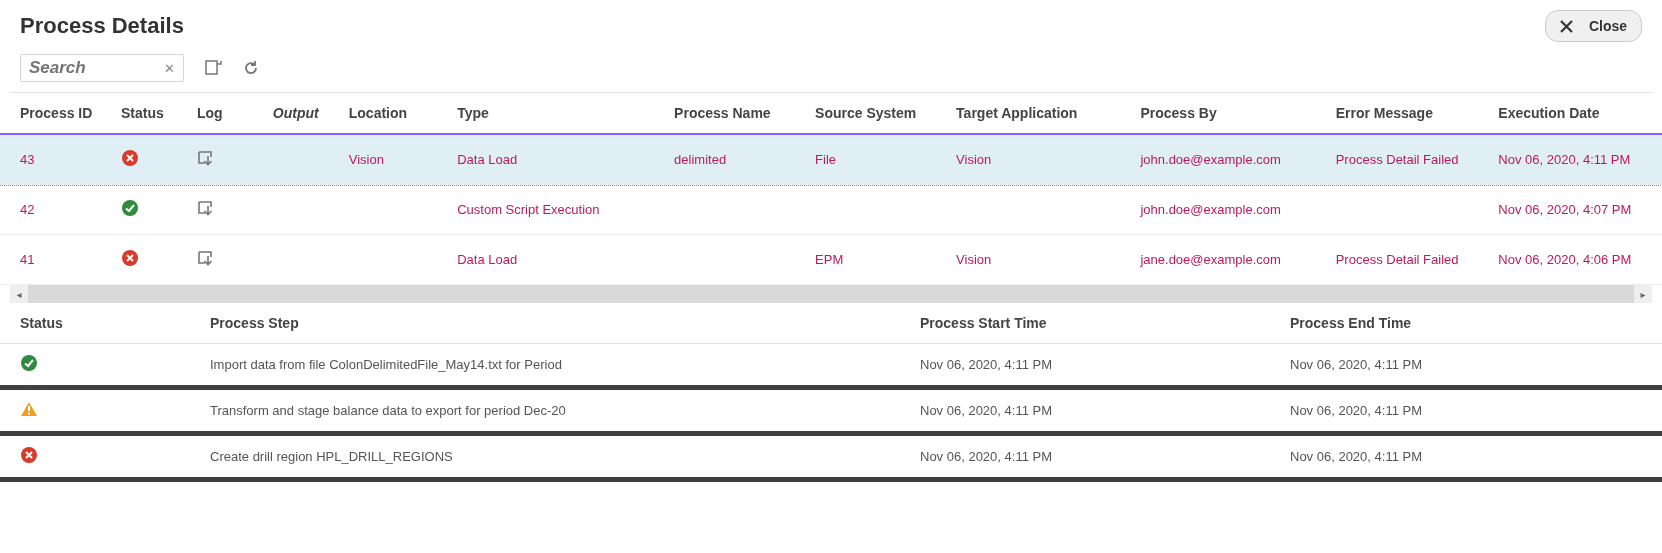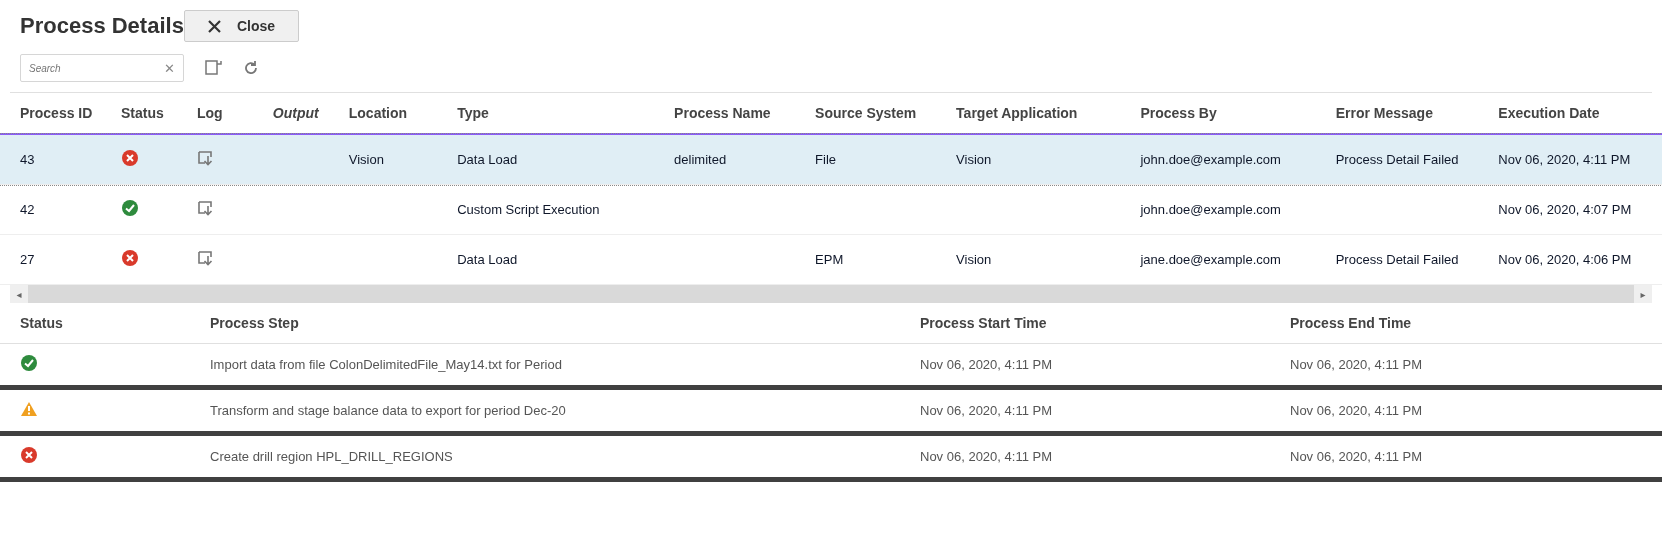--- a/index.html
+++ b/index.html
@@ -5,37 +5,37 @@
 * { box-sizing: border-box; margin: 0; padding: 0; }
 body {
   font-family: Arial, Helvetica, sans-serif;
   font-size: 13px;
   color: #333;
   background: #fff;
   width: 1662px;
 }
 .header-row {
   display: flex;
-  justify-content: flex-start;
+  justify-content: space-between;
   align-items: center;
   padding: 10px 20px 0 20px;
 }
 .page-title {
   font-size: 22px;
   font-weight: bold;
   color: #333;
 }
 .close-btn {
   display: flex;
   align-items: center;
   gap: 16px;
   background: #f0f0f0;
   border: 1px solid #ccc;
-  border-radius: 2px;
-  padding: 7px 23px;
+  border-radius: 13px;
+  padding: 7px 14px;
   font-size: 14px;
   font-weight: bold;
   cursor: pointer;
   color: #333;
 }
 .toolbar {
   display: flex;
   align-items: center;
   gap: 20px;
   padding: 12px 20px 10px 20px;
@@ -47,25 +47,26 @@
   border: 1px solid #d6d6d6;
   border-radius: 2px;
   width: 164px;
   height: 28px;
   background: #fff;
 }
 .search-input {
   border: none;
   outline: none;
   padding: 4px 8px;
-  font-size: 10px;
+  font-size: 17px;
   font-style: italic;
   color: #888;
   width: 100%;
   background: transparent;
+  font-weight: bold;
 }
 .search-clear {
   color: #888;
   font-size: 13px;
   padding-right: 8px;
   cursor: pointer;
 }
 .tb-icon {
   color: #666;
   cursor: pointer;
@@ -84,21 +85,21 @@
   font-weight: bold;
   color: #444;
   padding: 12px 10px;
   font-size: 14px;
   border-bottom: 2px solid #8b5cf6;
   white-space: nowrap;
 }
 .table td {
   padding: 14px 10px;
   border-bottom: 1px solid #eee;
-  color: #0f172a;
+  color: #be185d;
   vertical-align: middle;
 }
 .table tr.selected {
   background: #e0eef5;
   outline: 1px dotted #888;
 }
 .col-pid { width: 100px; padding-left: 20px !important; }
 .col-status { width: 70px; }
 .col-log { width: 70px; }
 .col-output { width: 70px; font-style: italic; }
@@ -254,21 +255,21 @@
         <td class="col-location"></td>
         <td class="col-type">Custom Script Execution</td>
         <td class="col-pname"></td>
         <td class="col-ssys"></td>
         <td class="col-tapp"></td>
         <td class="col-pby">john.doe@example.com</td>
         <td class="col-err"></td>
         <td class="col-date">Nov 06, 2020, 4:07 PM</td>
       </tr>
       <tr>
-        <td class="col-pid">27</td>
+        <td class="col-pid">41</td>
         <td class="col-status"><span class="status-icon">
             <svg width="18" height="18" viewBox="0 0 18 18">
               <circle cx="9" cy="9" r="8" fill="#d93a2b"></circle>
               <path d="M6 6 L12 12 M12 6 L6 12" stroke="#fff" stroke-width="2" fill="none"></path>
             </svg>
           </span></td>
         <td class="col-log"><span class="download-icon">
             <svg width="20" height="18" viewBox="0 0 20 18">
               <path d="M2 3 L2 14 L8 14" fill="none" stroke="#777" stroke-width="1.6"></path>
               <path d="M2 3 L14 3 L14 8" fill="none" stroke="#777" stroke-width="1.6"></path>

